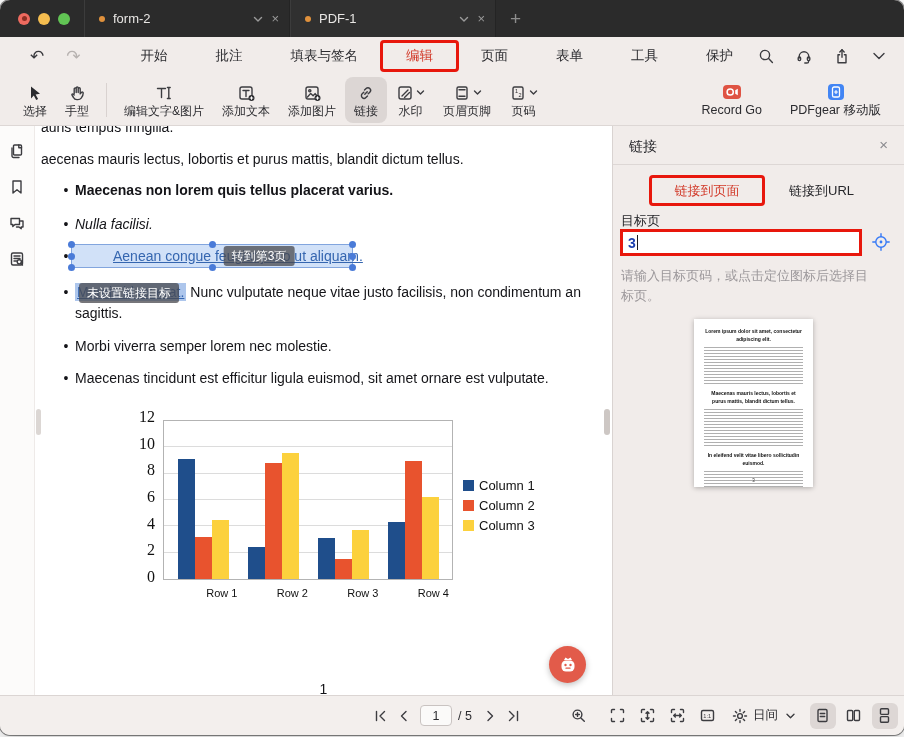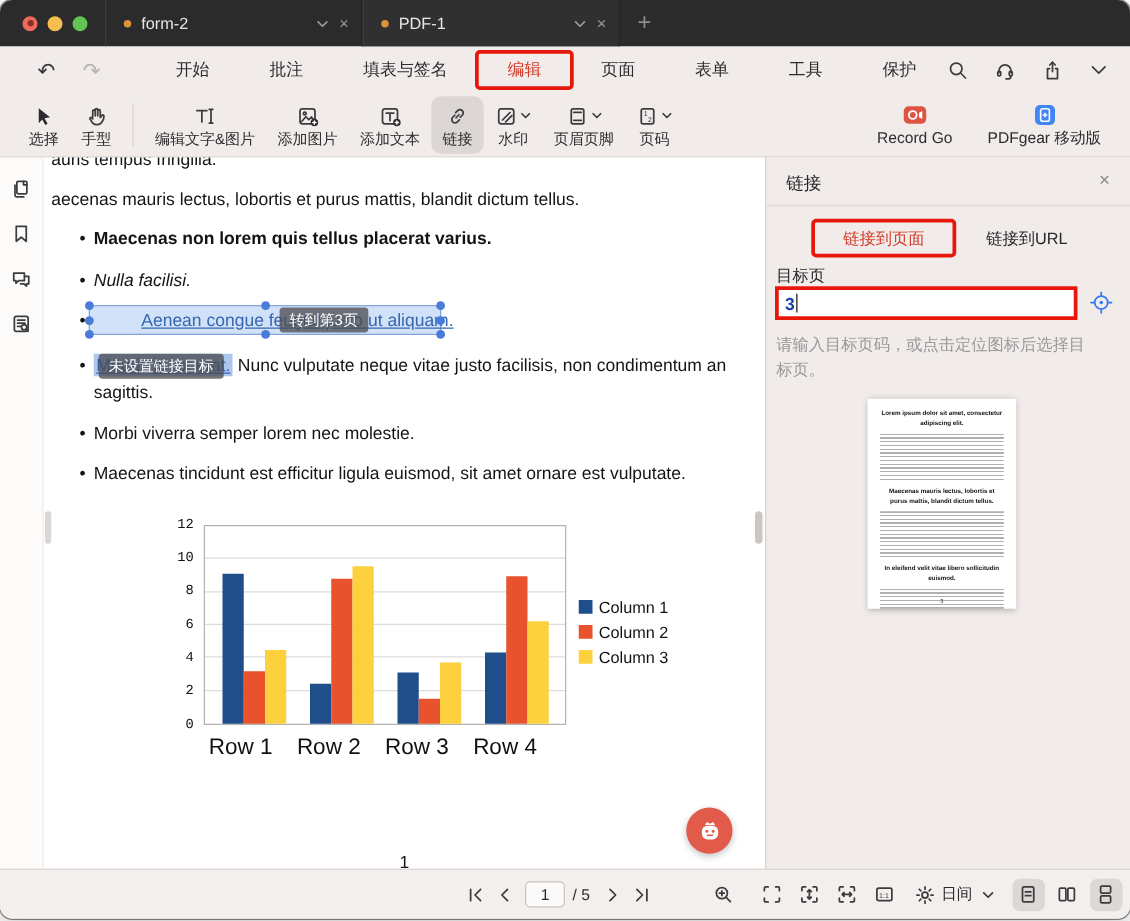--- a/index.html
+++ b/index.html
@@ -51,28 +51,28 @@
   .bdot{position:absolute;left:24px;width:14px;text-align:center;line-height:20px;}
   
   .selrect{position:absolute;left:36px;top:118px;width:282px;height:24px;background:rgba(164,196,242,.5);border:1px solid rgba(110,150,215,.8);}
   .selrect .ltext{position:absolute;left:9px;top:1px;line-height:21px;color:#3566b0;text-decoration:underline;white-space:nowrap;margin-left:32px;}
   .handle{position:absolute;width:7px;height:7px;border-radius:50%;background:#4a7bd8;}
   .tooltip{position:absolute;background:rgba(72,72,78,.75);color:#fff;font-size:12px;line-height:1;padding:4px 8px;border-radius:3px;white-space:nowrap;font-family:"Liberation Sans",sans-serif;}
   .link2{background:#adc6ec;color:#3566b0;text-decoration:underline;position:relative;padding:1px 2px;}
   
   .chart{position:absolute;left:92px;top:286px;width:448px;height:200px;display:flex;}
   .yaxis{width:36px;position:relative;height:160px;margin-top:8px;}
-  .ytick{position:absolute;right:8px;font-size:11px;color:#111;font-family:Liberation Mono, monospace;}
+  .ytick{position:absolute;right:8px;font-size:16px;color:#111;font-family:Liberation Serif, serif;}
   .plotcol{width:290px;}
   .plot{position:relative;height:160px;margin-top:8px;border:1px solid #b3b3b3;background:#fff;display:flex;align-items:flex-end;justify-content:space-around;padding:0 4px;}
   .grid{position:absolute;left:0;right:0;height:1px;background:#dcdcdc;}
   .bgroup{flex:1;display:flex;align-items:flex-end;justify-content:center;height:100%;position:relative;z-index:1;}
   .bar{width:17px;}
   .xaxis{display:flex;padding:0 4px;margin-top:7px;}
-  .xtick{flex:1;text-align:left;font-size:18px;color:#111;font-family:"Liberation Sans",sans-serif;}
+  .xtick{flex:1;text-align:right;font-size:11px;color:#111;font-family:"Liberation Sans",sans-serif;}
   .legend{margin-left:10px;align-self:center;display:flex;flex-direction:column;gap:5px;margin-top:-14px;}
   .legend-item{display:flex;align-items:center;gap:5px;font-size:13px;color:#111;font-family:"Liberation Sans",sans-serif;white-space:nowrap;}
   .legend-item .sw{width:11px;height:11px;display:inline-block;}
   .pagenum{position:absolute;left:0;right:0;top:555px;text-align:center;font-size:14px;}
   .mascot{position:absolute;left:514px;top:520px;width:37px;height:37px;border-radius:50%;background:#e25b4a;box-shadow:0 2px 6px rgba(0,0,0,.25);display:flex;align-items:center;justify-content:center;}
   .scrollnub{position:absolute;right:2px;top:283px;width:6px;height:26px;border-radius:3px;background:#cdc7c4;}
   .scrollnubL{position:absolute;left:1px;top:283px;width:5px;height:26px;border-radius:3px;background:#dcd7d4;}
   
   .panel{width:292px;background:#f1ecea;border-left:1px solid #d9d3d1;position:relative;font-size:13px;color:#26262a;}
   .ptitle{position:absolute;left:16px;top:12px;font-size:14px;}
@@ -199,38 +199,38 @@
             <path d="M3.5 4.5h8M7.5 4.5v9"></path>
             <path d="M14.8 3.5v11M13.4 3.5h2.8M13.4 14.5h2.8"></path>
           </svg>
       </span>
       <span class="lbl">编辑文字&amp;图片</span>
     </div>
     <div class="tbtn">
       <span class="icn">
         <svg class="s" width="19" height="18" viewBox="0 0 19 18">
             <rect x="3" y="3" width="12" height="12" rx="2"></rect>
+            <path d="M6 6.5h6M9 6.5v6"></path>
+            <circle cx="14.5" cy="14" r="3" fill="#2b2b2f" stroke="none"></circle>
+            <path d="M13.2 14h2.6M14.5 12.7v2.6" style="stroke:#fff;stroke-width:1.1;"></path>
+          </svg>
+      </span>
+      <span class="lbl">添加文本</span>
+    </div>
+    <div class="tbtn">
+      <span class="icn">
+        <svg class="s" width="19" height="18" viewBox="0 0 19 18">
+            <rect x="3" y="3" width="12" height="12" rx="2"></rect>
             <circle cx="6.8" cy="6.8" r="1.1"></circle>
             <path d="M4.5 13l3.2-3.6 2.4 2.4 2-2.2 2.9 3.4"></path>
             <circle cx="14.5" cy="14" r="3" fill="#2b2b2f" stroke="none"></circle>
             <path d="M13.2 14h2.6M14.5 12.7v2.6" style="stroke:#fff;stroke-width:1.1;"></path>
           </svg>
       </span>
       <span class="lbl">添加图片</span>
-    </div>
-    <div class="tbtn">
-      <span class="icn">
-        <svg class="s" width="19" height="18" viewBox="0 0 19 18">
-            <rect x="3" y="3" width="12" height="12" rx="2"></rect>
-            <path d="M6 6.5h6M9 6.5v6"></path>
-            <circle cx="14.5" cy="14" r="3" fill="#2b2b2f" stroke="none"></circle>
-            <path d="M13.2 14h2.6M14.5 12.7v2.6" style="stroke:#fff;stroke-width:1.1;"></path>
-          </svg>
-      </span>
-      <span class="lbl">添加文本</span>
     </div>
     <div class="tbtn selected">
       <span class="icn">
         <svg class="s" width="18" height="18" viewBox="0 0 18 18">
             <path d="M7.8 10.2l2.4-2.4"></path>
             <path d="M6.8 8.2L5.2 9.8a2.6 2.6 0 0 0 3.7 3.7l1.6-1.6"></path>
             <path d="M11.2 9.8l1.6-1.6a2.6 2.6 0 0 0-3.7-3.7L7.5 6.1"></path>
           </svg>
       </span>
       <span class="lbl">链接</span>

